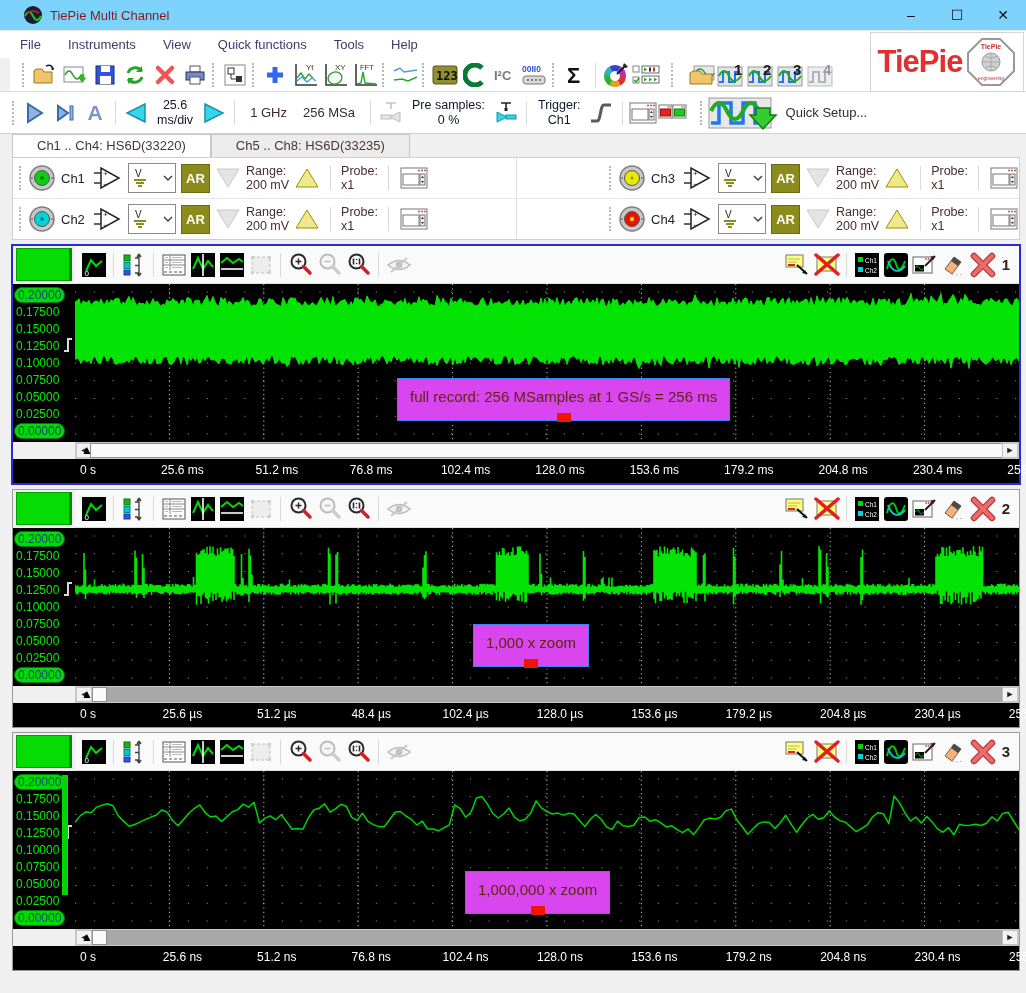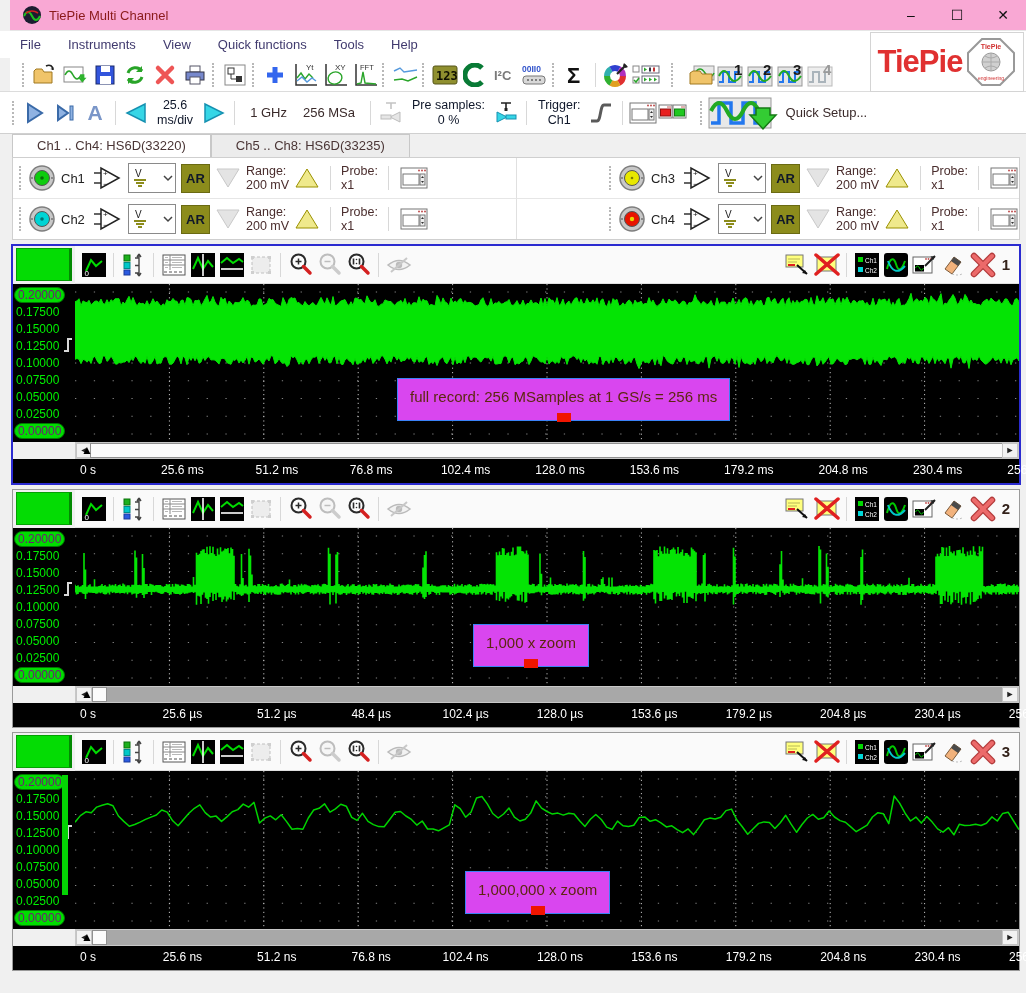--- a/index.html
+++ b/index.html
@@ -1,18 +1,18 @@
 <!DOCTYPE html>
 <html><head>
 <meta charset="utf-8">
 <style>
   html,body{margin:0;padding:0;}
   body{width:1026px;height:993px;overflow:hidden;background:#f0f0f0;
        font-family:"Liberation Sans",sans-serif;font-size:12px;color:#222;-webkit-font-smoothing:antialiased;}
-  .titlebar{height:30px;background:#f9a8d4;display:flex;align-items:center;padding-left:12px;border-bottom:1px solid #e6e6e6;margin-left:10px;}
+  .titlebar{height:30px;background:#7dd3fc;display:flex;align-items:center;padding-left:23px;border-bottom:1px solid #e6e6e6;}
   .title-text{color:#8a1a1a;font-size:13px;margin-left:7px;}
   .win-controls{margin-left:auto;display:flex;height:30px;}
   .win-btn{width:46px;display:flex;align-items:center;justify-content:center;font-size:14px;color:#111;}
   .menubar{height:27px;background:#fff;display:flex;align-items:center;gap:27px;padding-left:20px;color:#403a6e;font-size:13px;}
   .menu-item{cursor:default;}
   .toolbar1{height:33px;background:#fff;display:flex;align-items:center;padding-left:10px;margin-left:10px;}
   .toolbar2{height:41px;background:#fff;border-top:1px solid #dcdcdc;border-bottom:1px solid #d0d0d0;display:flex;align-items:center;padding-left:10px;}
   .tbtn{width:30px;height:28px;display:flex;align-items:center;justify-content:center;flex:0 0 auto;}
   .grip{width:0;height:24px;border-left:2px dotted #b8b8b8;margin:0 6px 0 2px;flex:0 0 auto;}
   .vsep{width:0;height:24px;border-left:1px solid #d8d8d8;margin:0 5px;flex:0 0 auto;}
@@ -24,36 +24,36 @@
   .qs-label{color:#3a2a2a;font-size:13px;margin-left:6px;}
   .tabbar{display:flex;padding-left:12px;background:#f0f0f0;height:23px;align-items:flex-end;}
   .tab{padding:3px 24px 4px 24px;border:1px solid #c8c8c8;border-bottom:none;background:#ececec;color:#4a3535;font-size:13px;white-space:nowrap;}
   .tab.active{background:#fff;position:relative;}
   .channels{margin:0 6px 0 12px;border:1px solid #cfcfcf;border-top:1px solid #cfcfcf;background:#fff;
             display:grid;grid-template-columns:1fr 1fr;}
   .chrow{display:flex;align-items:center;height:40px;padding-left:4px;gap:5px;border-bottom:1px solid #e6e6e6;}
   .chrow.rightcol{border-left:1px solid #e0e0e0;justify-content:flex-end;}
   .ch-id{font-size:13px;color:#222;width:27px;}
   .small-lbl{display:flex;flex-direction:column;line-height:1.15;color:#4a2d2d;font-size:12.5px;}
-  .ar-btn{width:27px;height:27px;background:#8c8c1c;border:1px solid #6a6a12;color:#0f172a;font-weight:bold;
+  .ar-btn{width:27px;height:27px;background:#8c8c1c;border:1px solid #6a6a12;color:#ffffff;font-weight:bold;
           font-size:13px;display:flex;align-items:center;justify-content:center;}
   .coupling{width:42px;height:28px;border:1px solid #8a8a8a;background:#fff;display:flex;align-items:center;justify-content:space-between;padding:0 2px;}
   .panel{margin:4px 6px 3px 12px;border:1px solid #9a9a9a;background:#f0f0f0;}
   .panel.selected{border:2px solid #2b2bd0;margin:4px 5px 3px 11px;}
   .panel-grid{display:grid;grid-template-columns:62px 1fr;grid-template-rows:38px 158px 17px 24px;}
   .slider-cell{background:#f0f0f0;position:relative;}
   .vslider{position:absolute;left:3px;right:3px;top:2px;height:31px;background:#04dc04;border:1px solid #03a003;border-right:3px solid #028a02;}
   .gtoolbar{background:#fafafa;display:flex;align-items:center;padding-left:4px;border-bottom:1px solid #e0e0e0;}
   .gbtn{width:29px;height:30px;display:flex;align-items:center;justify-content:center;flex:0 0 auto;}
   .gnum{font-size:15px;font-weight:bold;color:#33221a;width:18px;text-align:center;}
   .gright{margin-left:auto;display:flex;align-items:center;padding-right:4px;}
   .yaxis{background:#000;position:relative;display:flex;flex-direction:column;justify-content:space-between;
          padding:3px 0 3px 3px;}
   .ytick{color:#00f000;font-size:12px;height:16px;display:flex;align-items:center;white-space:nowrap;}
-  .ytick.pill span{background:#00dc00;color:#701a75;border:1px solid #007800;border-radius:8px;padding:0 3px;margin-left:-2px;}
+  .ytick.pill span{background:#00dc00;color:#0c4a6e;border:1px solid #007800;border-radius:8px;padding:0 3px;margin-left:-2px;}
   .trig-glyph{position:absolute;right:0;}
   .axis-range{position:absolute;right:7px;width:6px;background:#04d404;}
   .plot{background:#000;position:relative;overflow:hidden;}
   .plot svg{position:absolute;left:0;top:0;}
   .tooltip{position:absolute;background:#d946ef;border:1px solid #3b82f6;color:#5c2710;font-size:15px;
            padding:9px 12px 15px 12px;box-shadow:3px 3px 2px rgba(0,0,0,0.45);white-space:nowrap;}
   .tooltip::after{content:"";position:absolute;bottom:-2px;left:50%;margin-left:-7px;width:14px;height:9px;background:#f01500;}
   .g0 .tooltip{left:322px;top:94px;}
   .g1 .tooltip{left:398px;top:96px;}
   .g2 .tooltip{left:390px;top:100px;}

